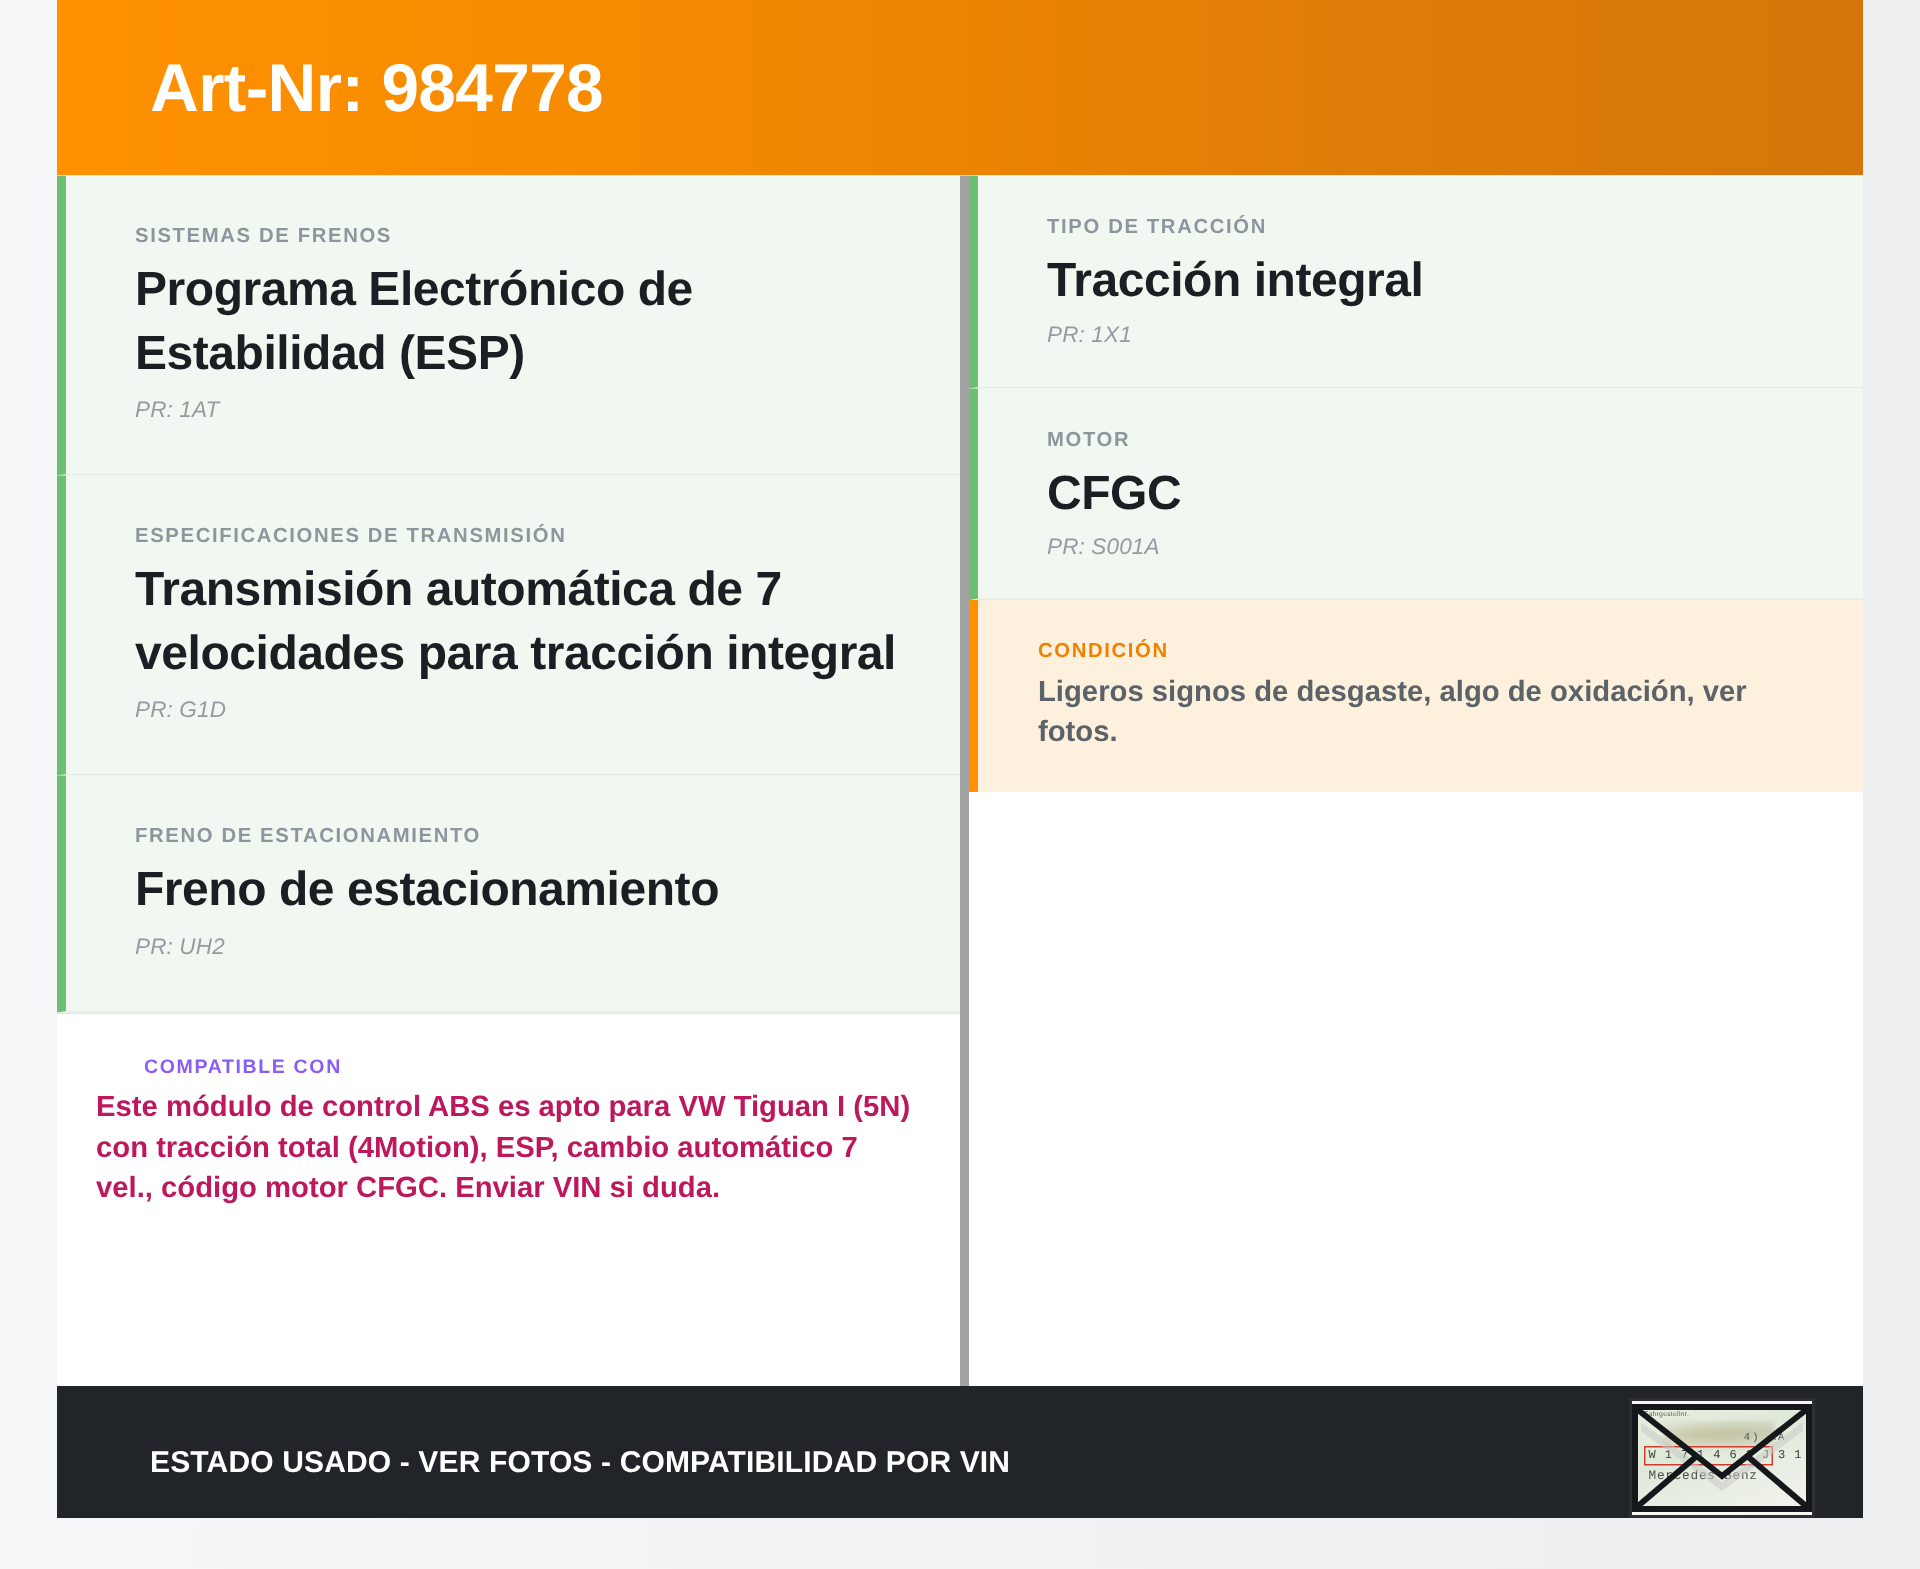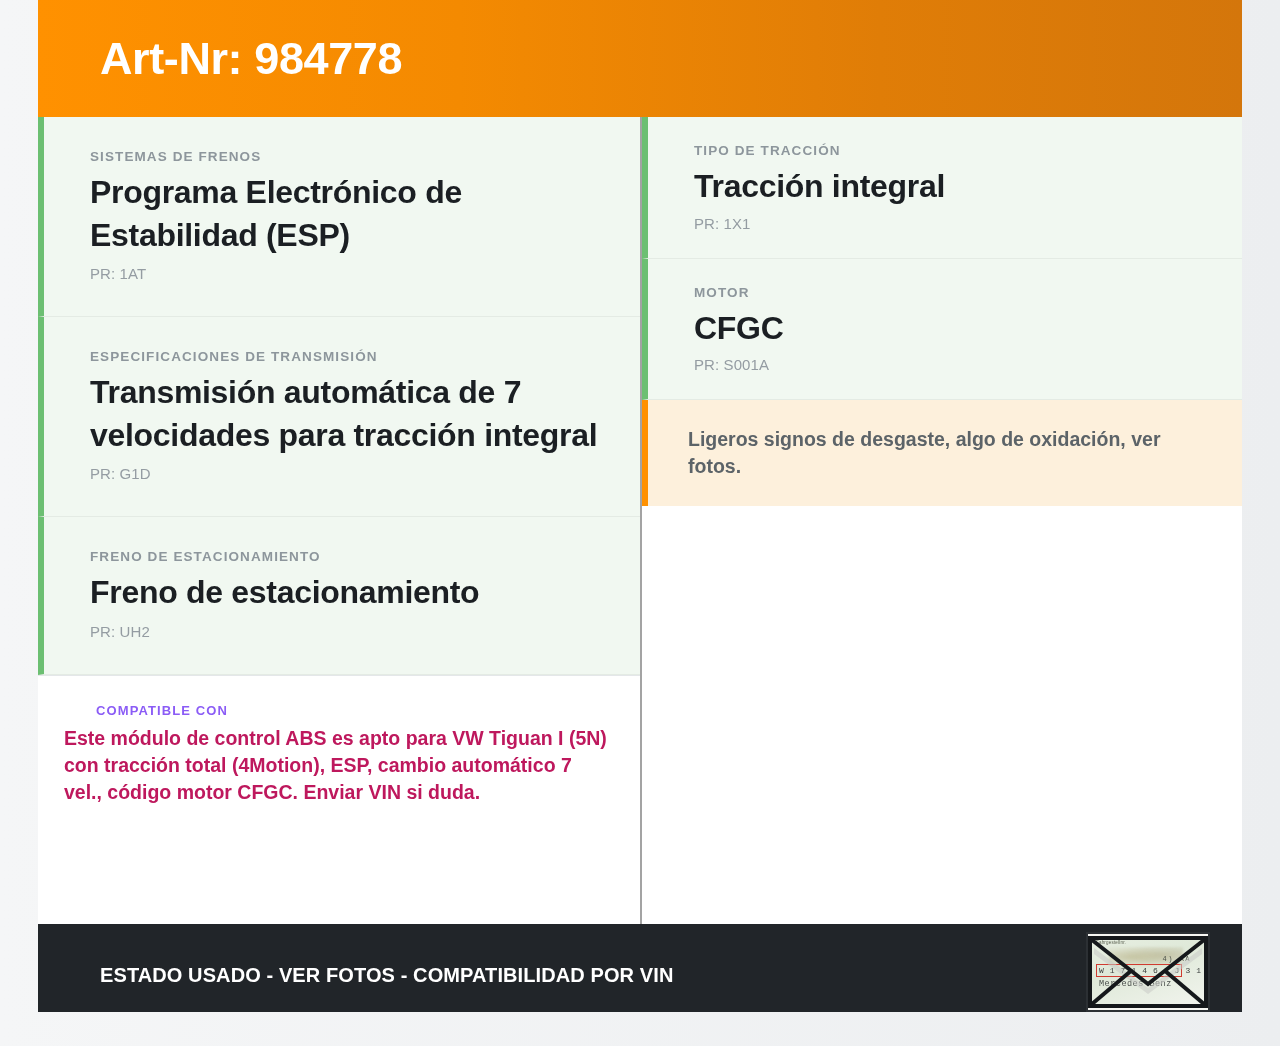--- a/index.html
+++ b/index.html
@@ -51,21 +51,21 @@
     align-items: stretch;
     background: #ffffff;
     overflow: hidden;
   }
 
   .spec-col {
     display: flex;
     flex-direction: column;
   }
   .spec-col.left  { width: 602px; }
-  .spec-col.right { width: 602px; border-left: 2px solid #a3a3a3; }
+  .spec-col.right { width: 602px; border-left: 6px solid #a3a3a3; }
 
   
   .spec-card {
     position: relative;
     background: #f1f8f1;
     border-left: 6px solid #6cbf72;
     border-bottom: 1px solid #e4ebe4;
     padding: 32px 30px 34px 46px;
   }
   .spec-card:last-child { border-bottom: none; }
@@ -83,20 +83,21 @@
     font-weight: bold;
     color: #1b1f23;
     line-height: 1.33;
     letter-spacing: -0.3px;
     margin-bottom: 9px;
   }
   .spec-card .card-pr {
     font-size: 15px;
     color: #949ca2;
     letter-spacing: 0.1px;
+    font-style: italic;
   }
 
   
   .spec-card.compact { padding: 26px 30px 26px 46px; }
   .spec-card.compact .card-value { margin-bottom: 7px; }
 
   
   .condition-card {
     background: #fdf0dc;
     border-left: 6px solid #ff9100;
@@ -278,20 +279,21 @@
         <div class="card-pr">PR: 1X1</div>
       </div>
 
       <div class="spec-card compact">
         <div class="card-label">MOTOR</div>
         <div class="card-value">CFGC</div>
         <div class="card-pr">PR: S001A</div>
       </div>
 
       <div class="condition-card">
+        <div class="cond-label">CONDICIÓN</div>
         <div class="cond-text">Ligeros signos de desgaste, algo de oxidación, ver fotos.</div>
       </div>
 
       <div class="col-filler"></div>
     </div>
   </div>
 
   <div class="listing-footer">
     <div class="footer-text">ESTADO USADO - VER FOTOS - COMPATIBILIDAD POR VIN</div>
 

